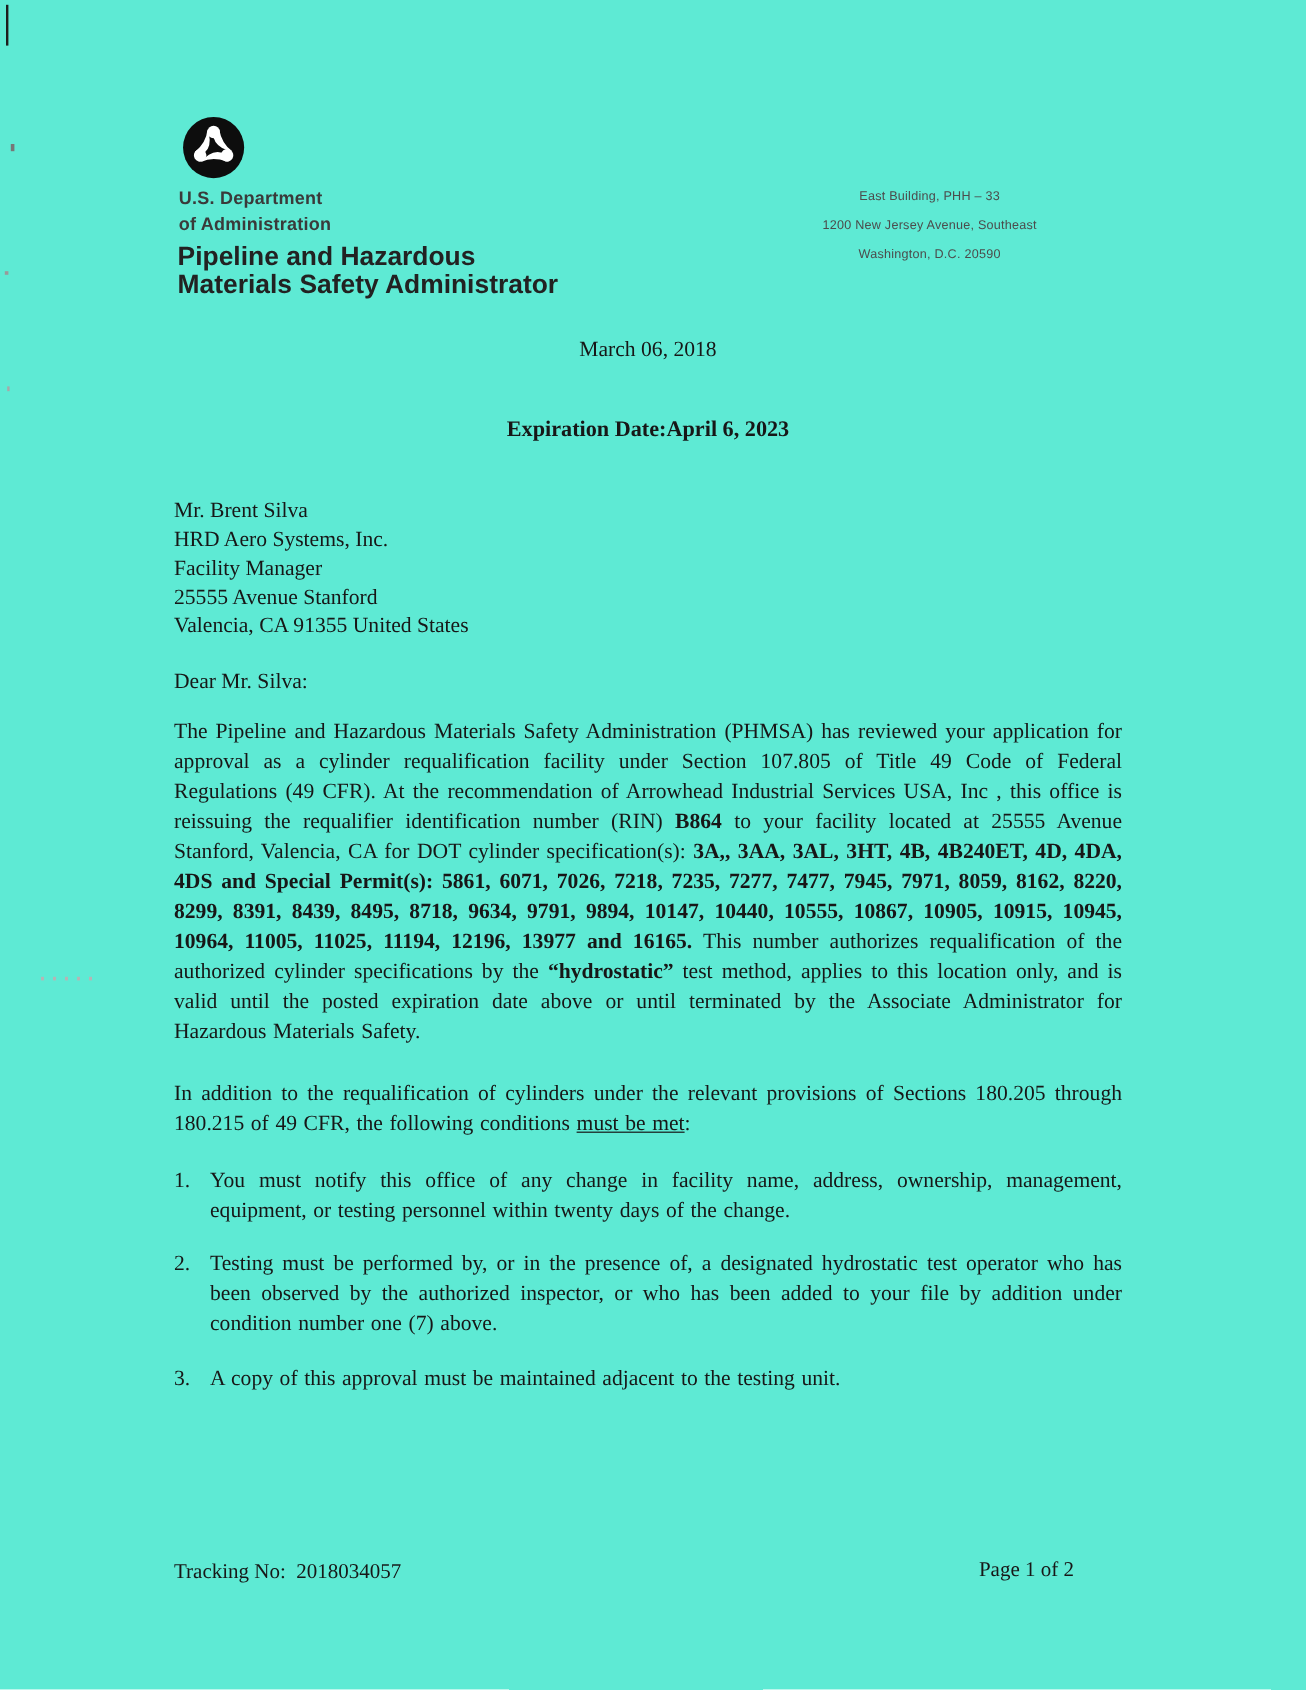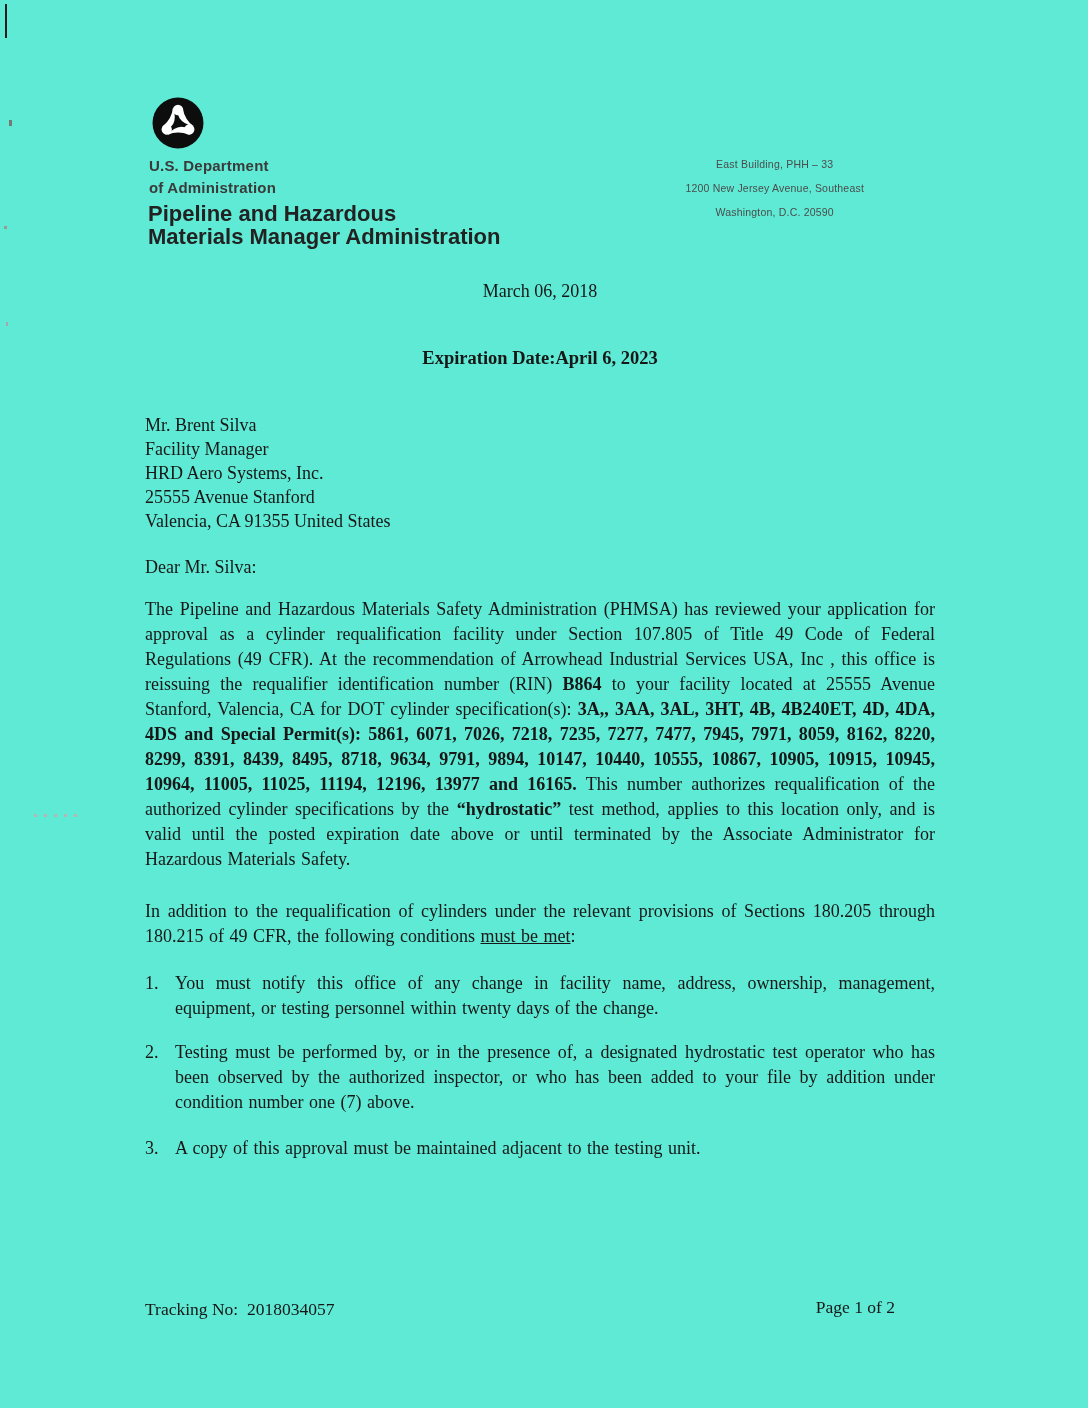--- a/index.html
+++ b/index.html
@@ -79,39 +79,39 @@
     </svg>
   </div>
 
   <div class="agency sans">
     <div>U.S. Department</div>
     <div>of Administration</div>
   </div>
 
   <div class="admin sans">
     <div>Pipeline and Hazardous</div>
-    <div>Materials Manager Administration</div>
+    <div>Materials Safety Administrator</div>
   </div>
 
   <div class="hq sans">
     <div>East Building, PHH – 33</div>
     <div>1200 New Jersey Avenue, Southeast</div>
     <div>Washington, D.C.  20590</div>
   </div>
 
   <div class="flow">
 
     <div class="date">March 06, 2018</div>
 
     <div class="exp">Expiration Date:April 6, 2023</div>
 
     <div class="recipient">
       <div>Mr. Brent Silva</div>
+      <div>HRD Aero Systems, Inc.</div>
       <div>Facility Manager</div>
-      <div>HRD Aero Systems, Inc.</div>
       <div>25555 Avenue Stanford</div>
       <div>Valencia, CA 91355 United States</div>
     </div>
 
     <div class="salutation">Dear Mr. Silva:</div>
 
     <p class="para p1"><span>The Pipeline and Hazardous Materials Safety Administration (PHMSA) has reviewed your application for approval as a cylinder requalification facility under Section 107.805 of Title 49 Code of Federal Regulations (49 CFR).  At the recommendation of  Arrowhead Industrial Services USA, Inc , this office is reissuing the requalifier identification number (RIN) </span><span class="b">B864</span><span> to your facility located at 25555 Avenue Stanford, Valencia, CA for DOT cylinder specification(s): </span><span class="b">3A,, 3AA, 3AL,  3HT, 4B, 4B240ET, 4D, 4DA, 4DS and Special Permit(s): 5861, 6071, 7026, 7218, 7235, 7277, 7477, 7945, 7971, 8059, 8162, 8220, 8299, 8391, 8439, 8495, 8718, 9634, 9791, 9894, 10147, 10440, 10555, 10867, 10905, 10915, 10945, 10964, 11005, 11025, 11194, 12196, 13977 and 16165.</span><span>  This number authorizes requalification of the authorized cylinder specifications by the </span><span class="b">“hydrostatic”</span><span> test method, applies to this location only, and is valid until the posted expiration date above or until terminated by the Associate Administrator for Hazardous Materials Safety.</span></p>
 
     <p class="para p2"><span>In addition to the requalification of cylinders under the relevant provisions of Sections 180.205 through 180.215 of 49 CFR, the following conditions </span><span class="u">must be met</span><span>:</span></p>
 

